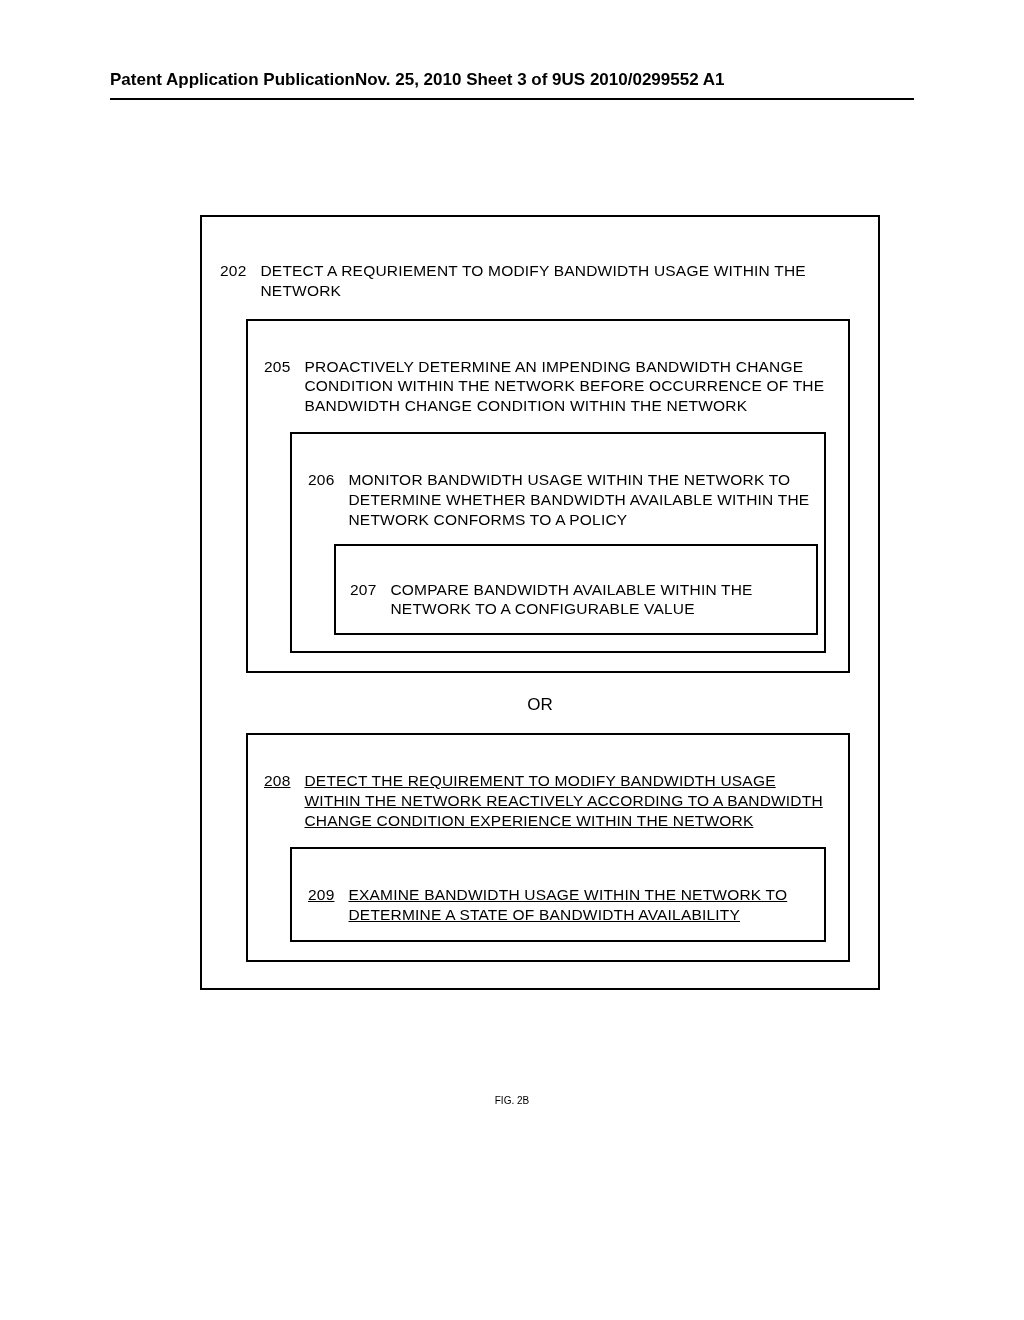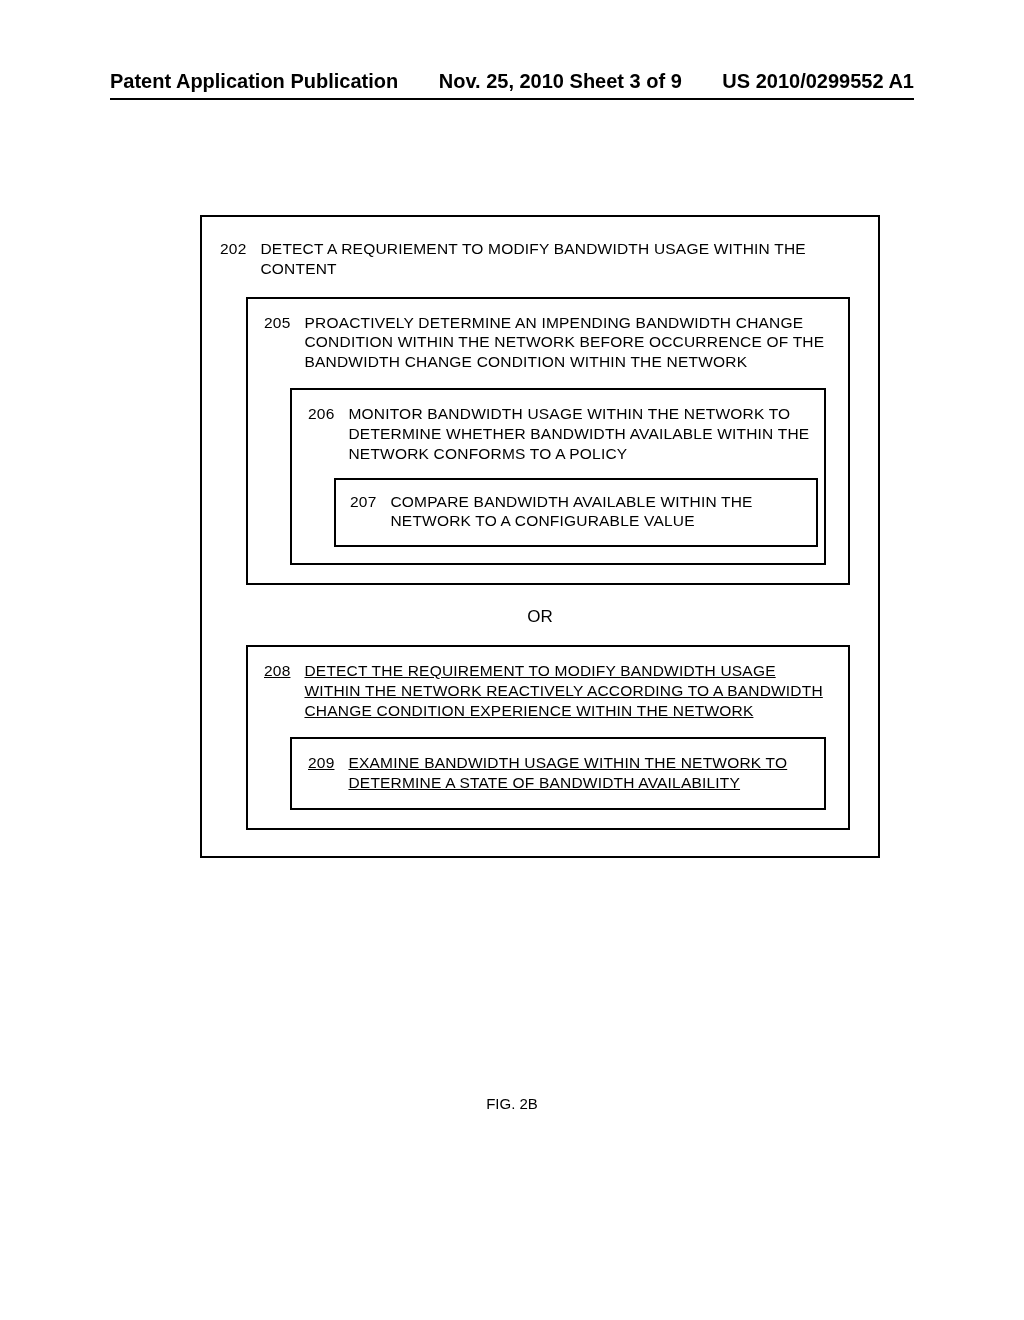--- a/index.html
+++ b/index.html
@@ -10,22 +10,22 @@
     font-family: Arial, Helvetica, sans-serif;
     position: relative;
   }
   .header {
     position: absolute;
     top: 70px;
     left: 0;
     right: 0;
     padding: 0 110px 8px 110px;
     display: flex;
-    justify-content: space-between;
-    font-size: 20px;
+    justify-content: flex-start;
+    font-size: 17px;
     font-weight: bold;
   }
   .header-rule {
     position: absolute;
     top: 98px;
     left: 110px;
     right: 110px;
     border-top: 2px solid #000;
   }
   .diagram {
@@ -37,20 +37,21 @@
     padding: 22px 18px 26px 18px;
   }
   .step {
     font-family: Arial, Helvetica, sans-serif;
     font-size: 15.5px;
     letter-spacing: 0.2px;
     line-height: 1.28;
   }
   .step-row {
     display: flex;
+    margin-top: 22px;
   }
   .step-num {
     flex: 0 0 auto;
     padding-right: 14px;
     white-space: nowrap;
   }
   .step-text {
     flex: 1 1 auto;
   }
   .outer-step { }
@@ -79,39 +80,39 @@
     text-align: center;
     font-size: 17px;
     margin: 22px 0 18px 0;
   }
   .fig-caption {
     position: absolute;
     top: 1095px;
     left: 0;
     right: 0;
     text-align: center;
-    font-size: 15px;
+    font-size: 10px;
   }
 </style>
 </head>
 <body>
 
 <div class="header">
   <span>Patent Application Publication</span>
   <span>Nov. 25, 2010  Sheet 3 of 9</span>
   <span>US 2010/0299552 A1</span>
 </div>
 <div class="header-rule"></div>
 
 <div class="diagram">
 
   <div class="step outer-step">
     <div class="step-row">
       <div class="step-num">202</div>
-      <div class="step-text">DETECT A REQURIEMENT TO MODIFY BANDWIDTH USAGE WITHIN THE CONTENT</div>
+      <div class="step-text">DETECT A REQURIEMENT TO MODIFY BANDWIDTH USAGE WITHIN THE NETWORK</div>
     </div>
   </div>
 
   <div class="box step">
     <div class="step-row">
       <div class="step-num">205</div>
       <div class="step-text">PROACTIVELY DETERMINE AN IMPENDING BANDWIDTH CHANGE CONDITION WITHIN THE NETWORK BEFORE OCCURRENCE OF THE BANDWIDTH CHANGE CONDITION WITHIN THE NETWORK</div>
     </div>
 
     <div class="box-inner step">

